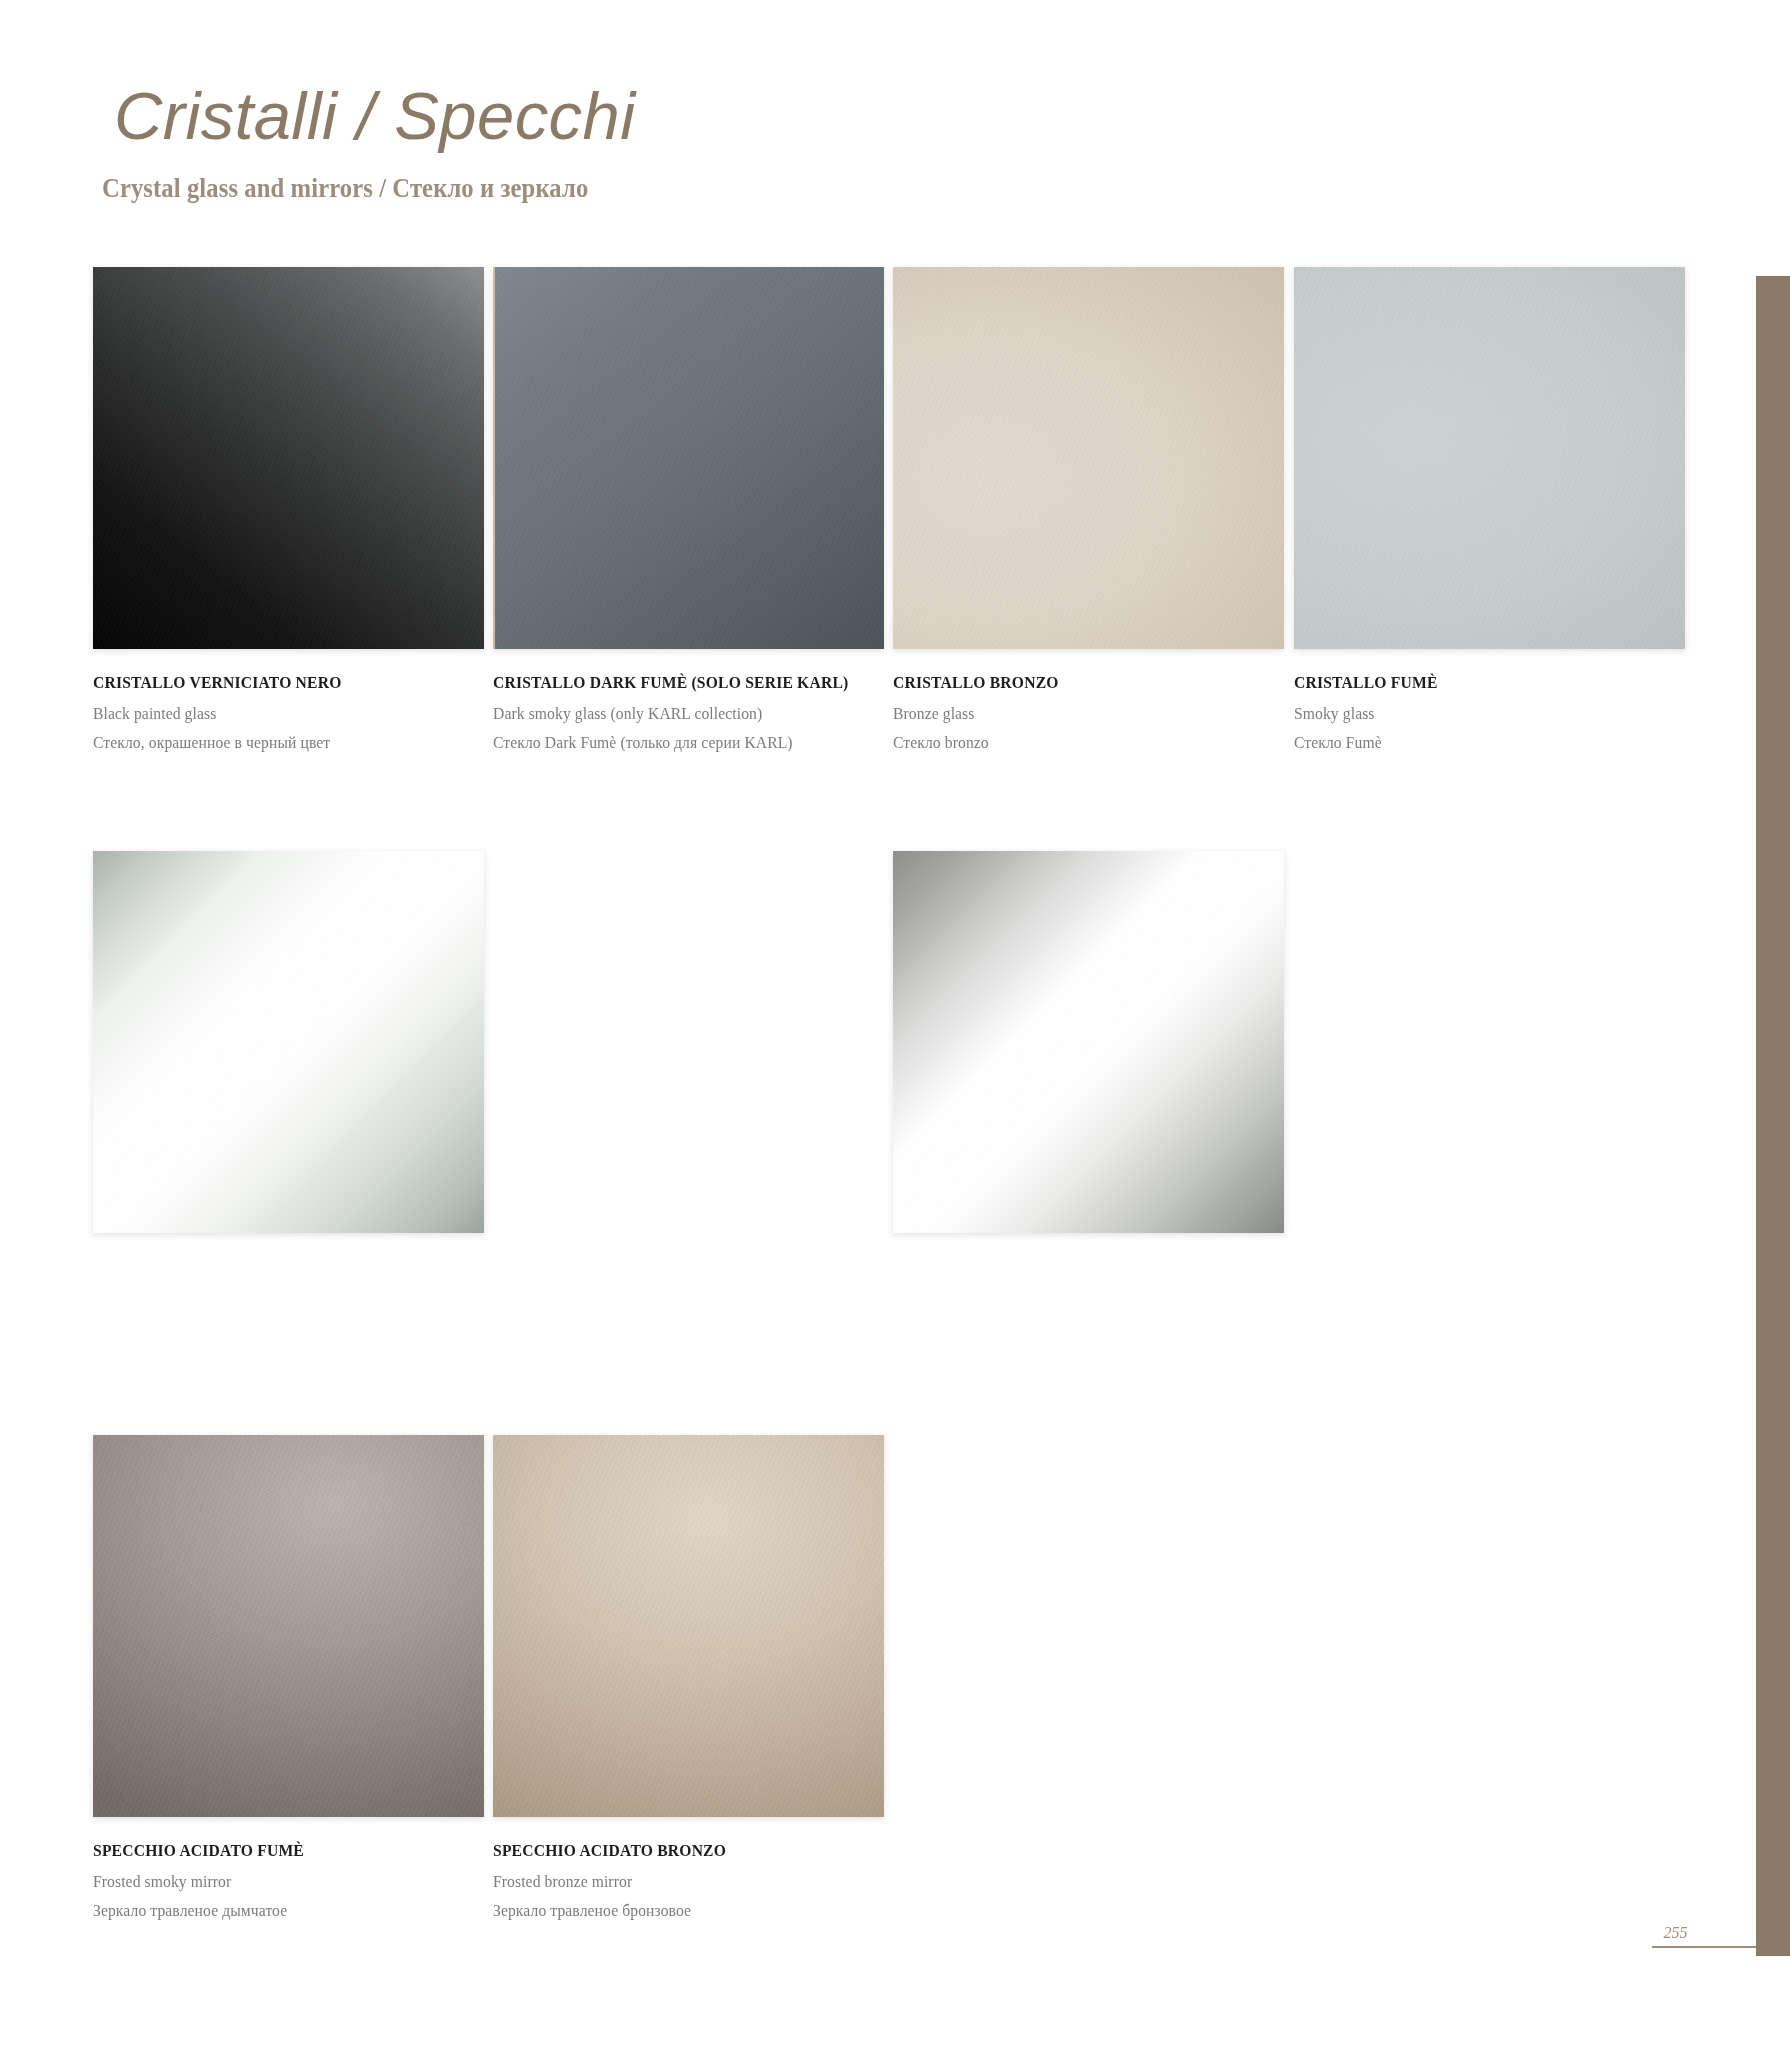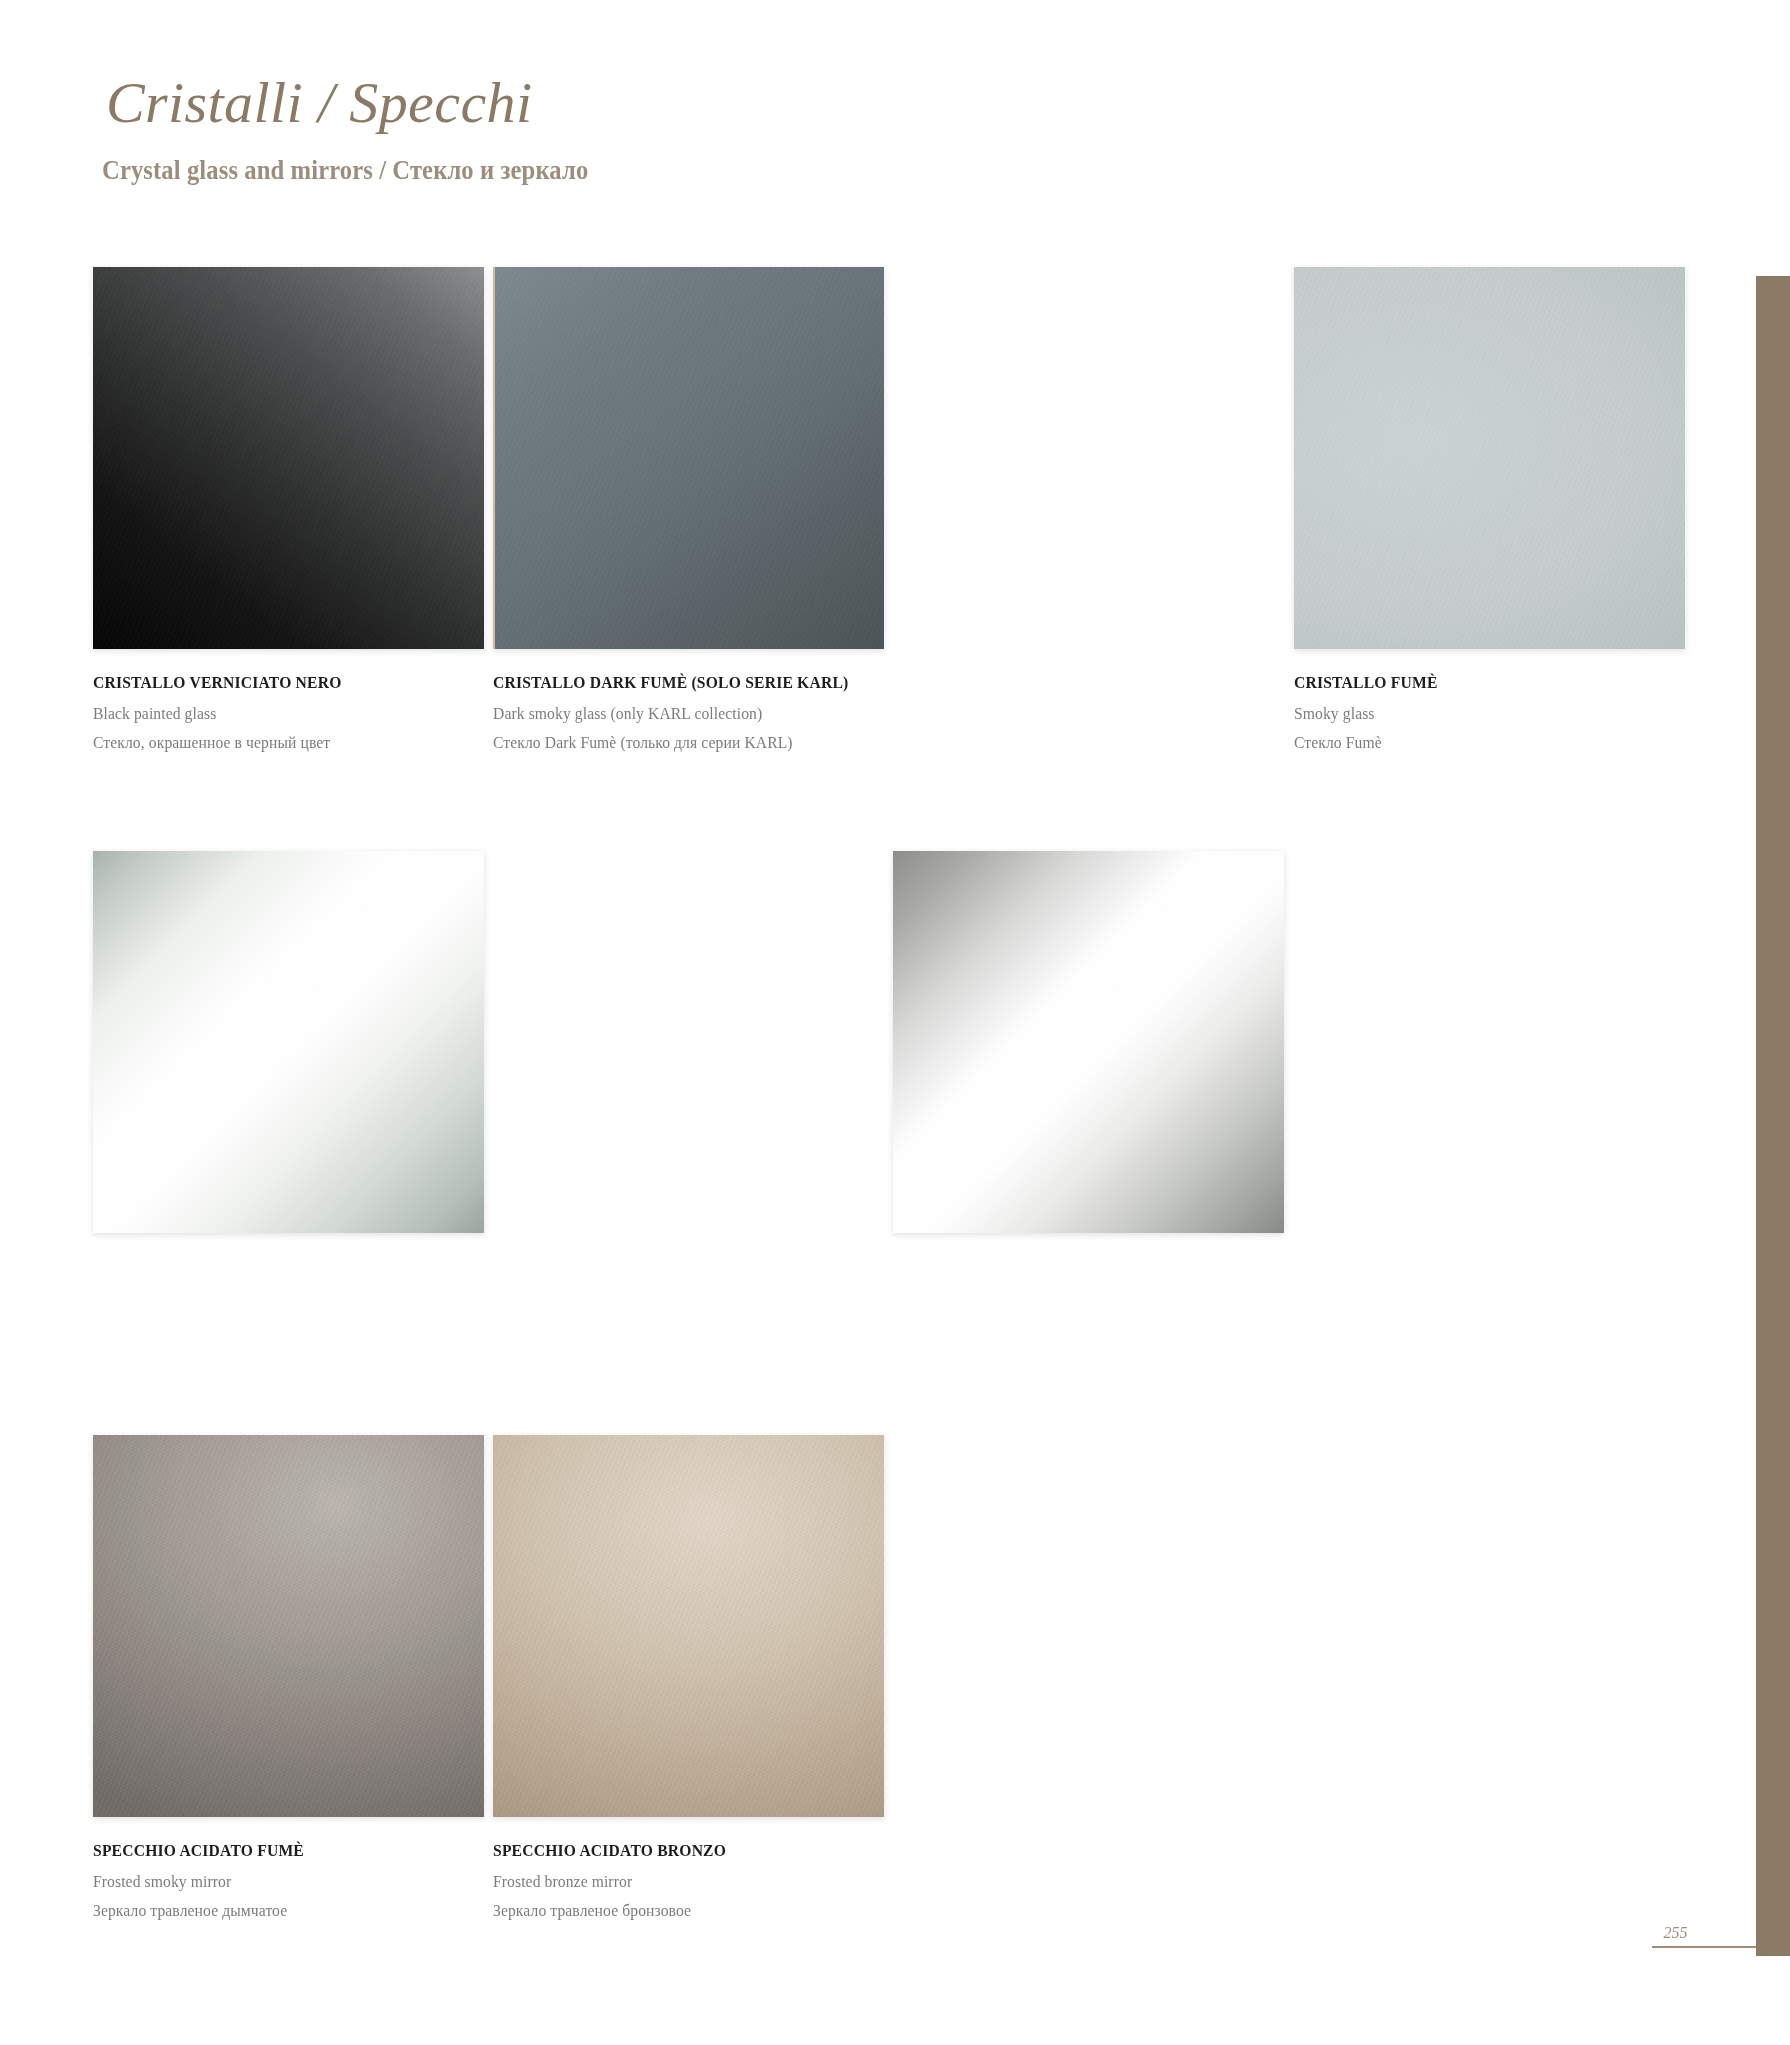--- a/index.html
+++ b/index.html
@@ -16,28 +16,28 @@
   }
 
   
   .page-header {
     position: absolute;
     left: 102px;
     top: 69px;
     width: 1148px;
   }
   .page-title {
-    font-family: Liberation Serif, serif;
+    font-family: Liberation Sans, sans-serif;
     font-style: italic;
     font-weight: 400;
-    font-size: 58px;
+    font-size: 67px;
     line-height: 1.05;
     color: #8b7a66;
     letter-spacing: 0.4px;
-    margin: 4px;
+    margin: 12px;
     white-space: nowrap;
   }
   .page-subtitle {
     font-family: "Liberation Serif", serif;
     font-weight: 700;
     font-size: 26.5px;
     line-height: 1.2;
     color: #9c8d7c;
     letter-spacing: 0.1px;
     margin: 0;
@@ -194,20 +194,33 @@
         <div class="grain"></div>
         <div class="edgeline"></div>
       </div>
       <div class="caption">
         <div class="cap-title">CRISTALLO DARK FUMÈ (SOLO SERIE KARL)</div>
         <div class="cap-en">Dark smoky glass (only KARL collection)</div>
         <div class="cap-ru">Стекло Dark Fumè (только для серии KARL)</div>
       </div>
     </div>
 
+    <div class="cell c2">
+      <div class="swatch">
+        <div class="sheen" style="background:
+               radial-gradient(120% 95% at 25% 55%, #e3dbd0 0%, #ded4c7 42%, #d3c7b6 72%, #c7b9a6 100%),
+               linear-gradient(135deg,#d9cfc0 0%,#e2dace 40%,#cfc2b0 100%);"></div>
+        <div class="grain"></div>
+      </div>
+      <div class="caption">
+        <div class="cap-title">CRISTALLO BRONZO</div>
+        <div class="cap-en">Bronze glass</div>
+        <div class="cap-ru">Стекло bronzo</div>
+      </div>
+    </div>
 
     <div class="cell c3">
       <div class="swatch">
         <div class="sheen" style="background:
                radial-gradient(130% 100% at 30% 45%, #cdd4d4 0%, #c6cecd 45%, #bbc4c3 75%, #b0bab9 100%),
                linear-gradient(140deg,#c9d1d1 0%,#c2caca 60%,#b4bebd 100%);"></div>
         <div class="grain"></div>
       </div>
       <div class="caption">
         <div class="cap-title">CRISTALLO FUMÈ</div>

